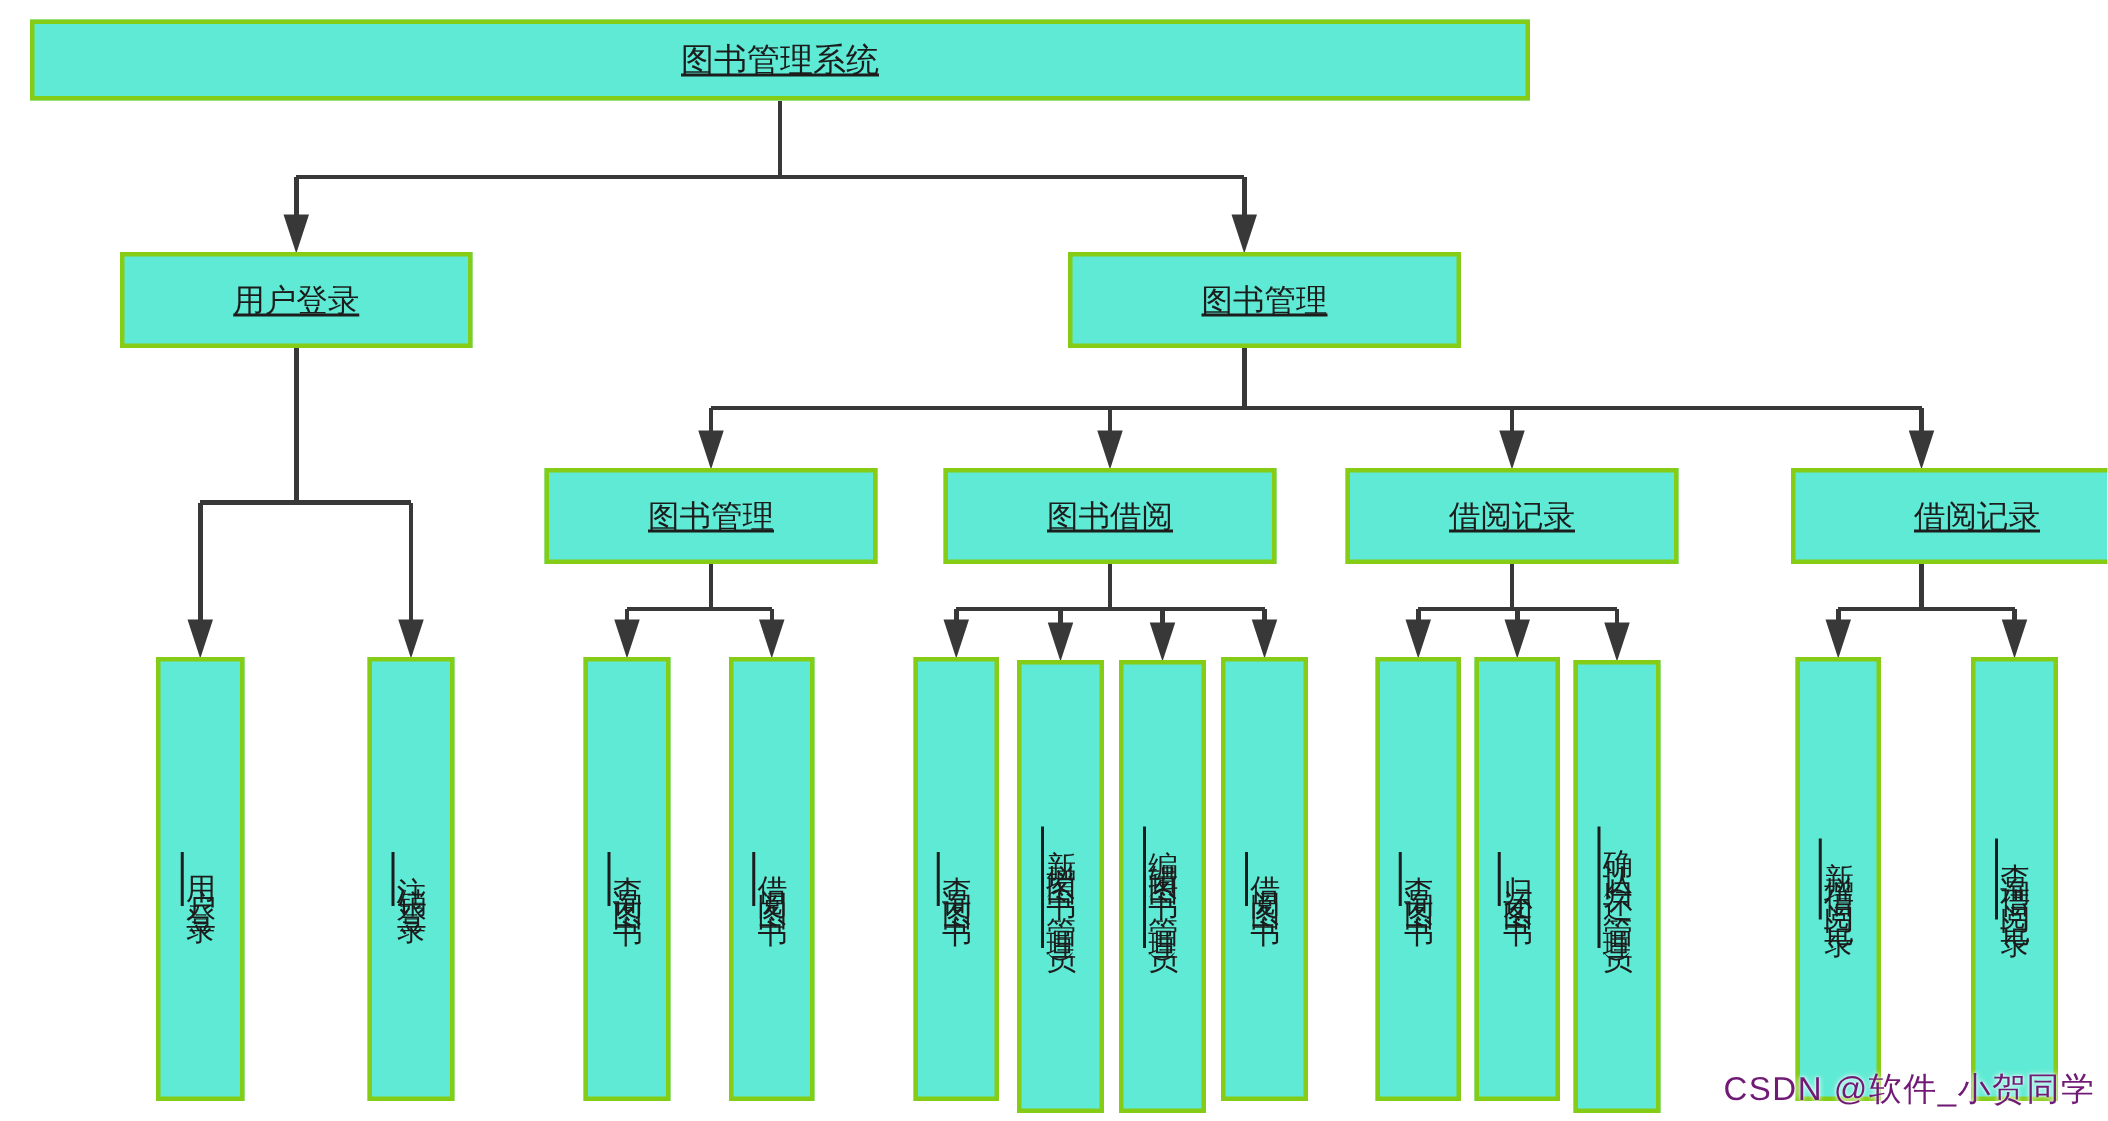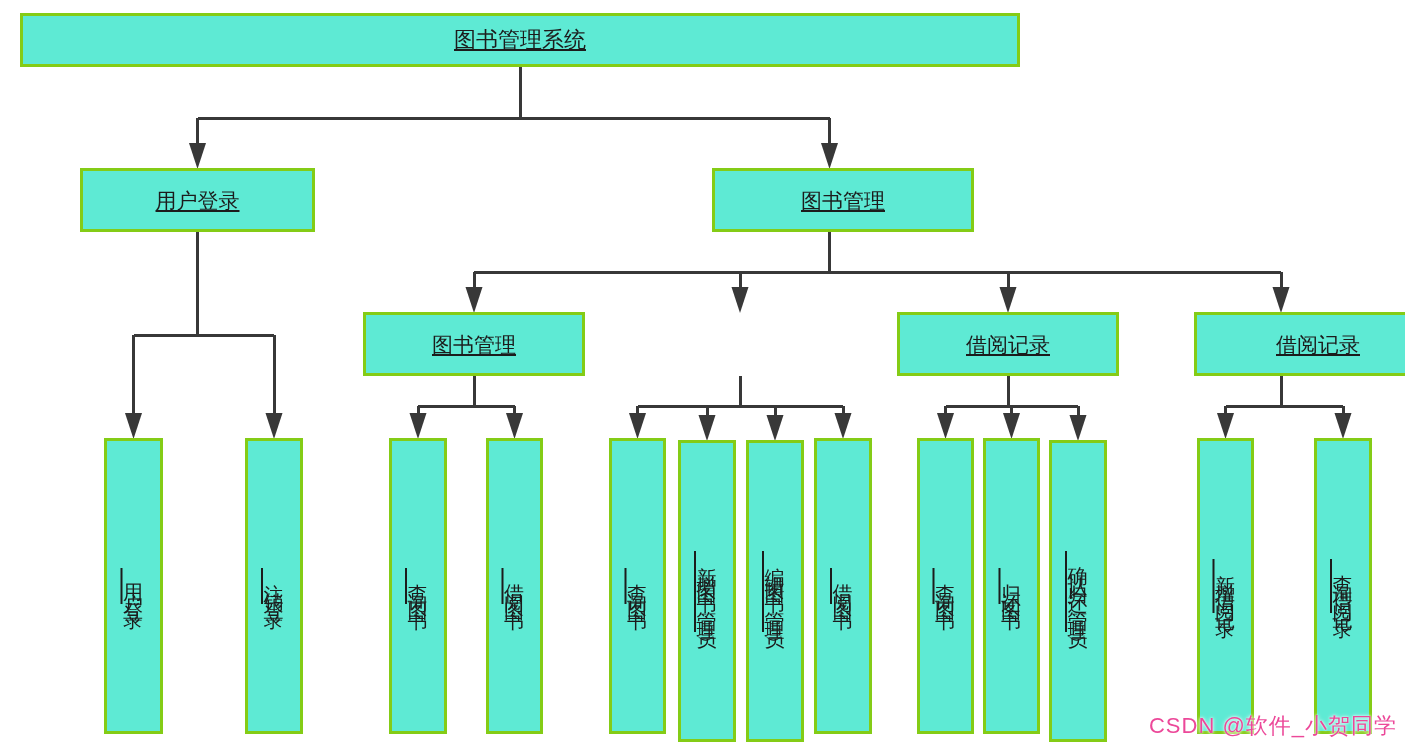--- a/index.html
+++ b/index.html
@@ -43,21 +43,21 @@
     letter-spacing: 9px;
   }
   .node.title {
     font-size: 22px;
   }
   #watermark {
     position: absolute;
     right: 8px;
     bottom: 6px;
     font-size: 22px;
-    color: #ec4899;
+    color: #701a75;
     letter-spacing: 1px;
     z-index: 2;
     text-shadow: 0 0 4px #ffffff, 0 0 2px #ffffff;
     white-space: nowrap;
   }
 </style>
 </head>
 <body>
 
 <div id="canvas">
@@ -113,20 +113,21 @@
       <line x1="1225.5" y1="406" x2="1225.5" y2="414" stroke="#383838" stroke-width="3" shape-rendering="crispEdges"></line>
       <polygon points="1217,413 1234,413 1225.5,439" fill="#383838"></polygon>
       <line x1="1343" y1="406" x2="1343" y2="414" stroke="#383838" stroke-width="3" shape-rendering="crispEdges"></line>
       <polygon points="1334.5,413 1351.5,413 1343,439" fill="#383838"></polygon>
     </svg>
   <div id="watermark">CSDN @软件_小贺同学</div>
 <div class="node title" style="left: 20px; top: 13px; width: 1000px; height: 54px;">图书管理系统</div>
     <div class="node" style="left: 80px; top: 168px; width: 235px; height: 64px;">用户登录</div>
     <div class="node" style="left: 712px; top: 168px; width: 262px; height: 64px;">图书管理</div>
     <div class="node" style="left: 363px; top: 312px; width: 222px; height: 64px;">图书管理</div>
+    <div class="node" style="left: 629px; top: 312px; width: 222px; height: 64px;">图书借阅</div>
     <div class="node" style="left: 897px; top: 312px; width: 222px; height: 64px;">借阅记录</div>
     <div class="node" style="left: 1194px; top: 312px; width: 248px; height: 64px;">借阅记录</div>
     <div class="node vertical" style="left: 104px; top: 438px; width: 59px; height: 296px;">用户登录</div>
     <div class="node vertical" style="left: 245px; top: 438px; width: 58px; height: 296px;">注销登录</div>
     <div class="node vertical" style="left: 389px; top: 438px; width: 58px; height: 296px;">查询图书</div>
     <div class="node vertical" style="left: 486px; top: 438px; width: 57px; height: 296px;">借阅图书</div>
     <div class="node vertical" style="left: 609px; top: 438px; width: 57px; height: 296px;">查询图书</div>
     <div class="node vertical" style="left: 678px; top: 440px; width: 58px; height: 302px;">新增图书（管理员）</div>
     <div class="node vertical" style="left: 746px; top: 440px; width: 58px; height: 302px;">编辑图书（管理员）</div>
     <div class="node vertical" style="left: 814px; top: 438px; width: 58px; height: 296px;">借阅图书</div>

